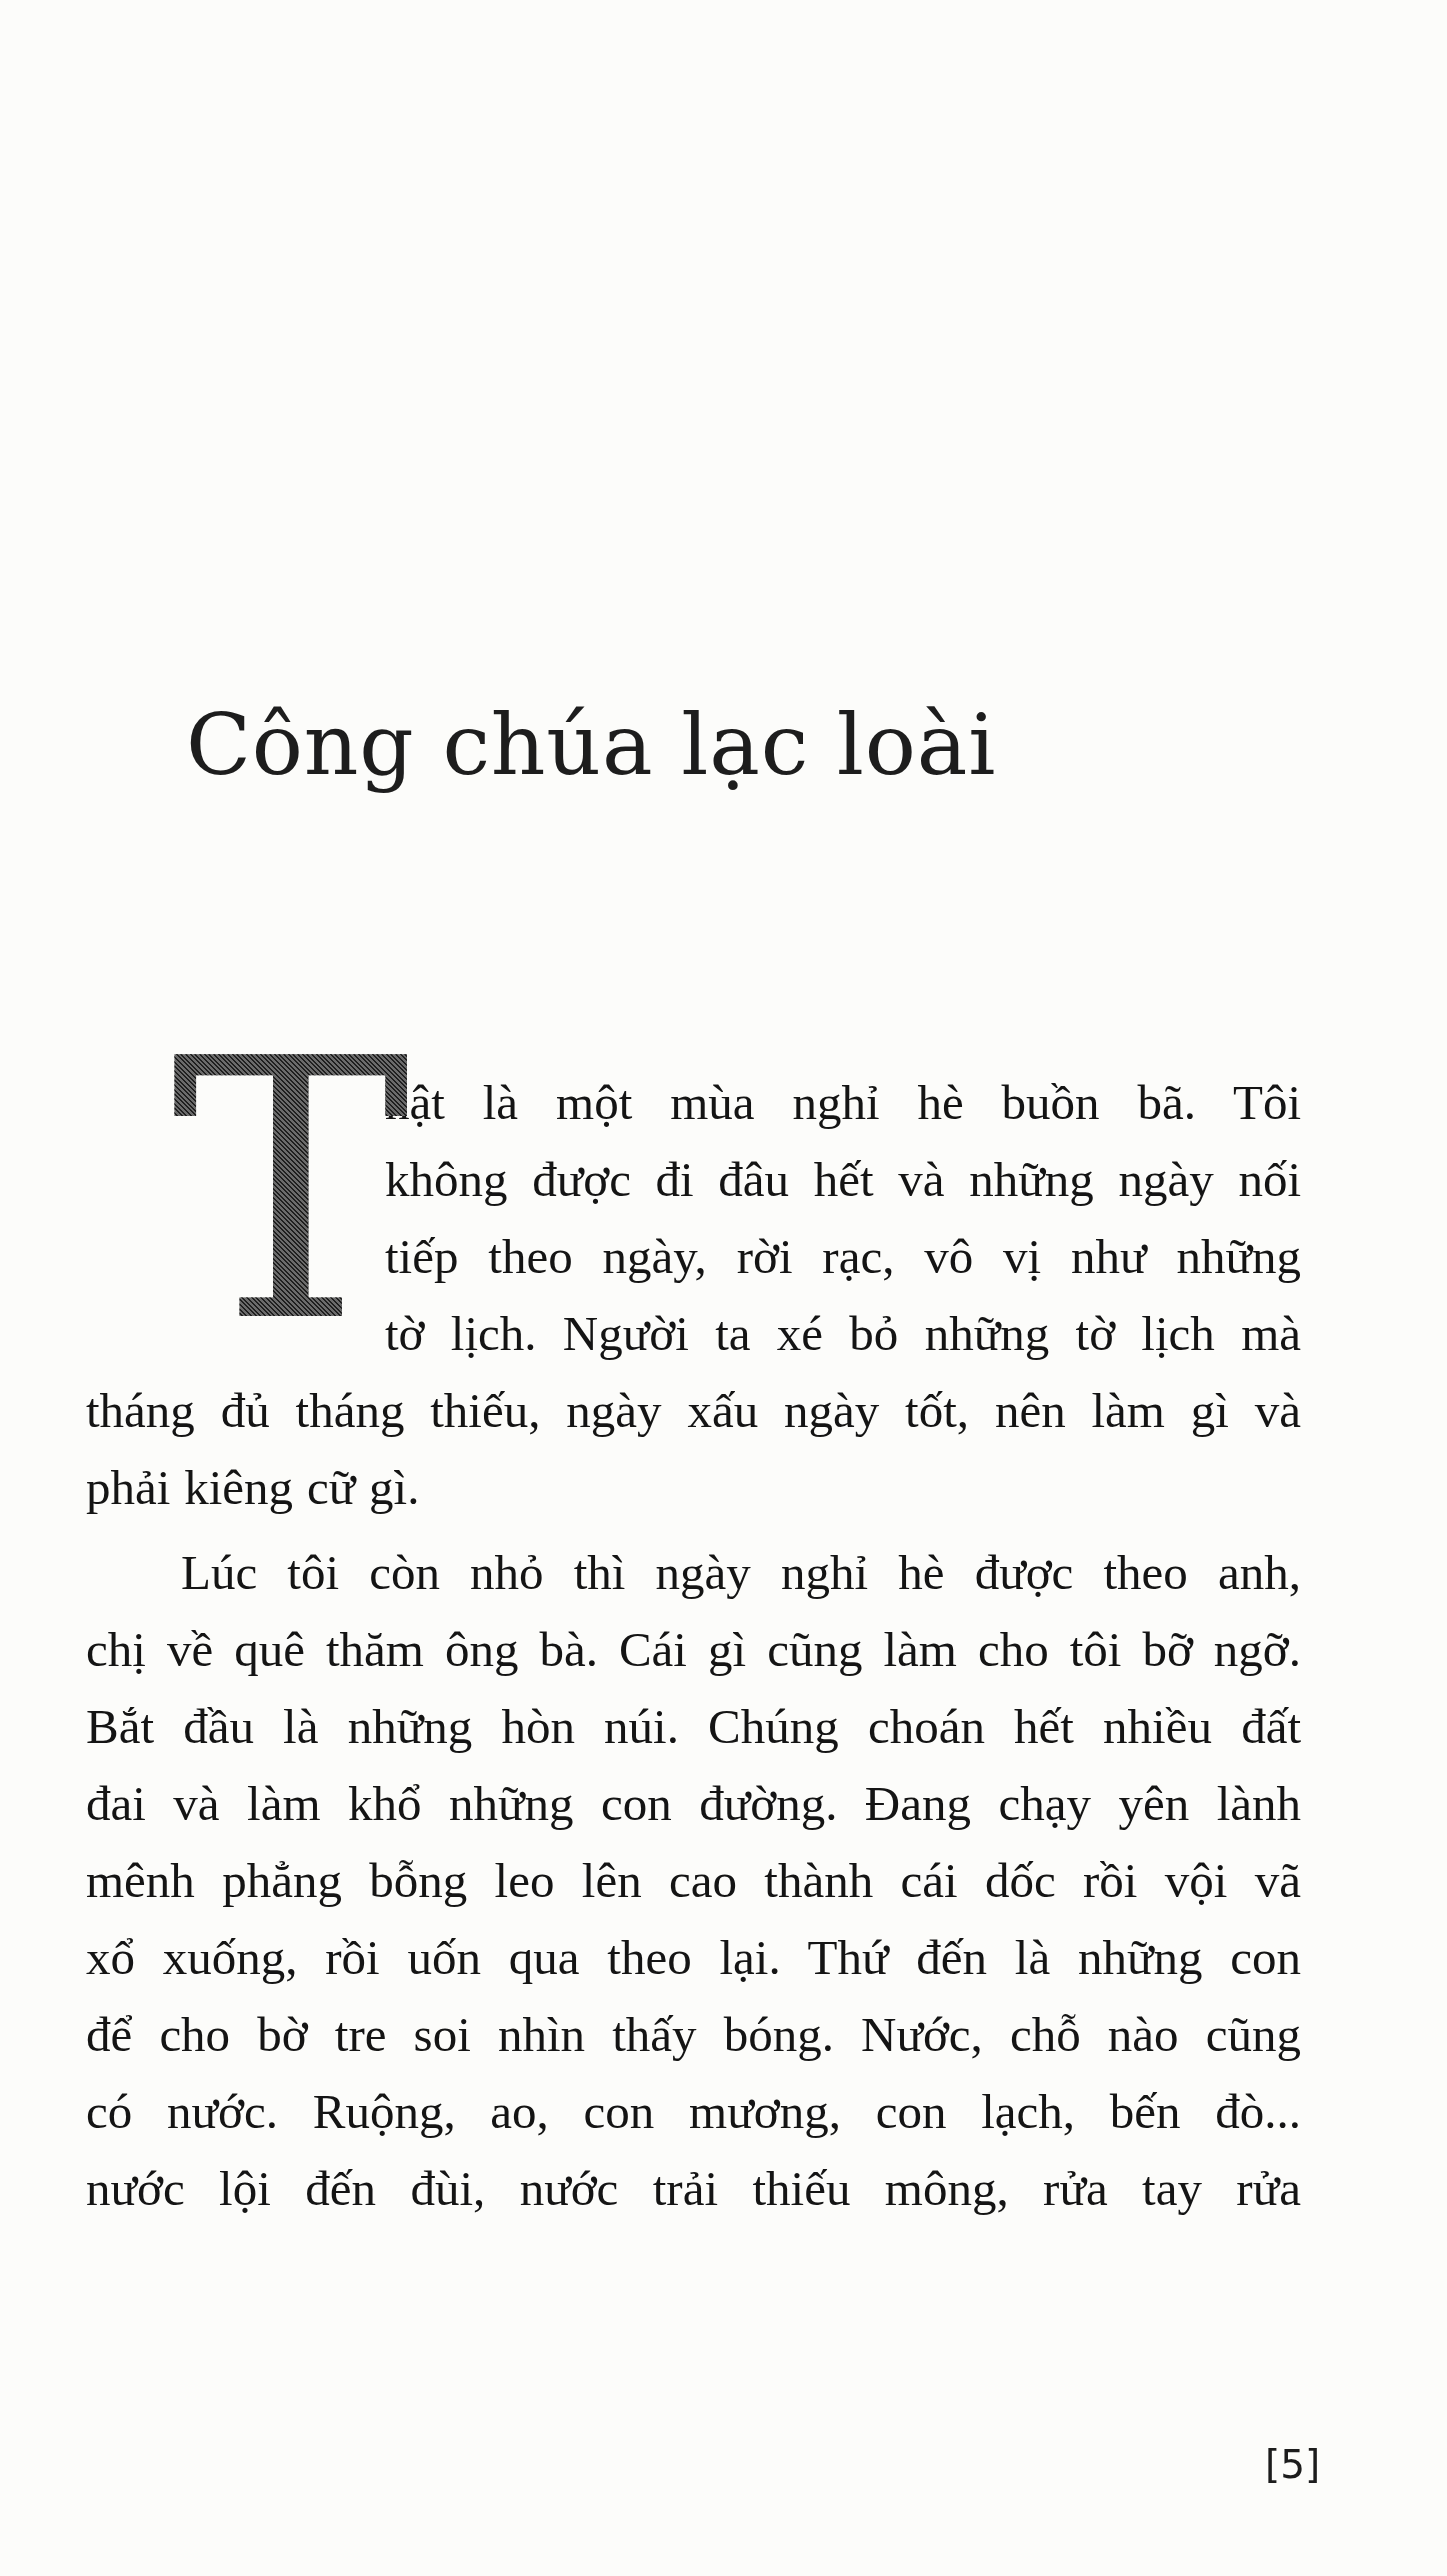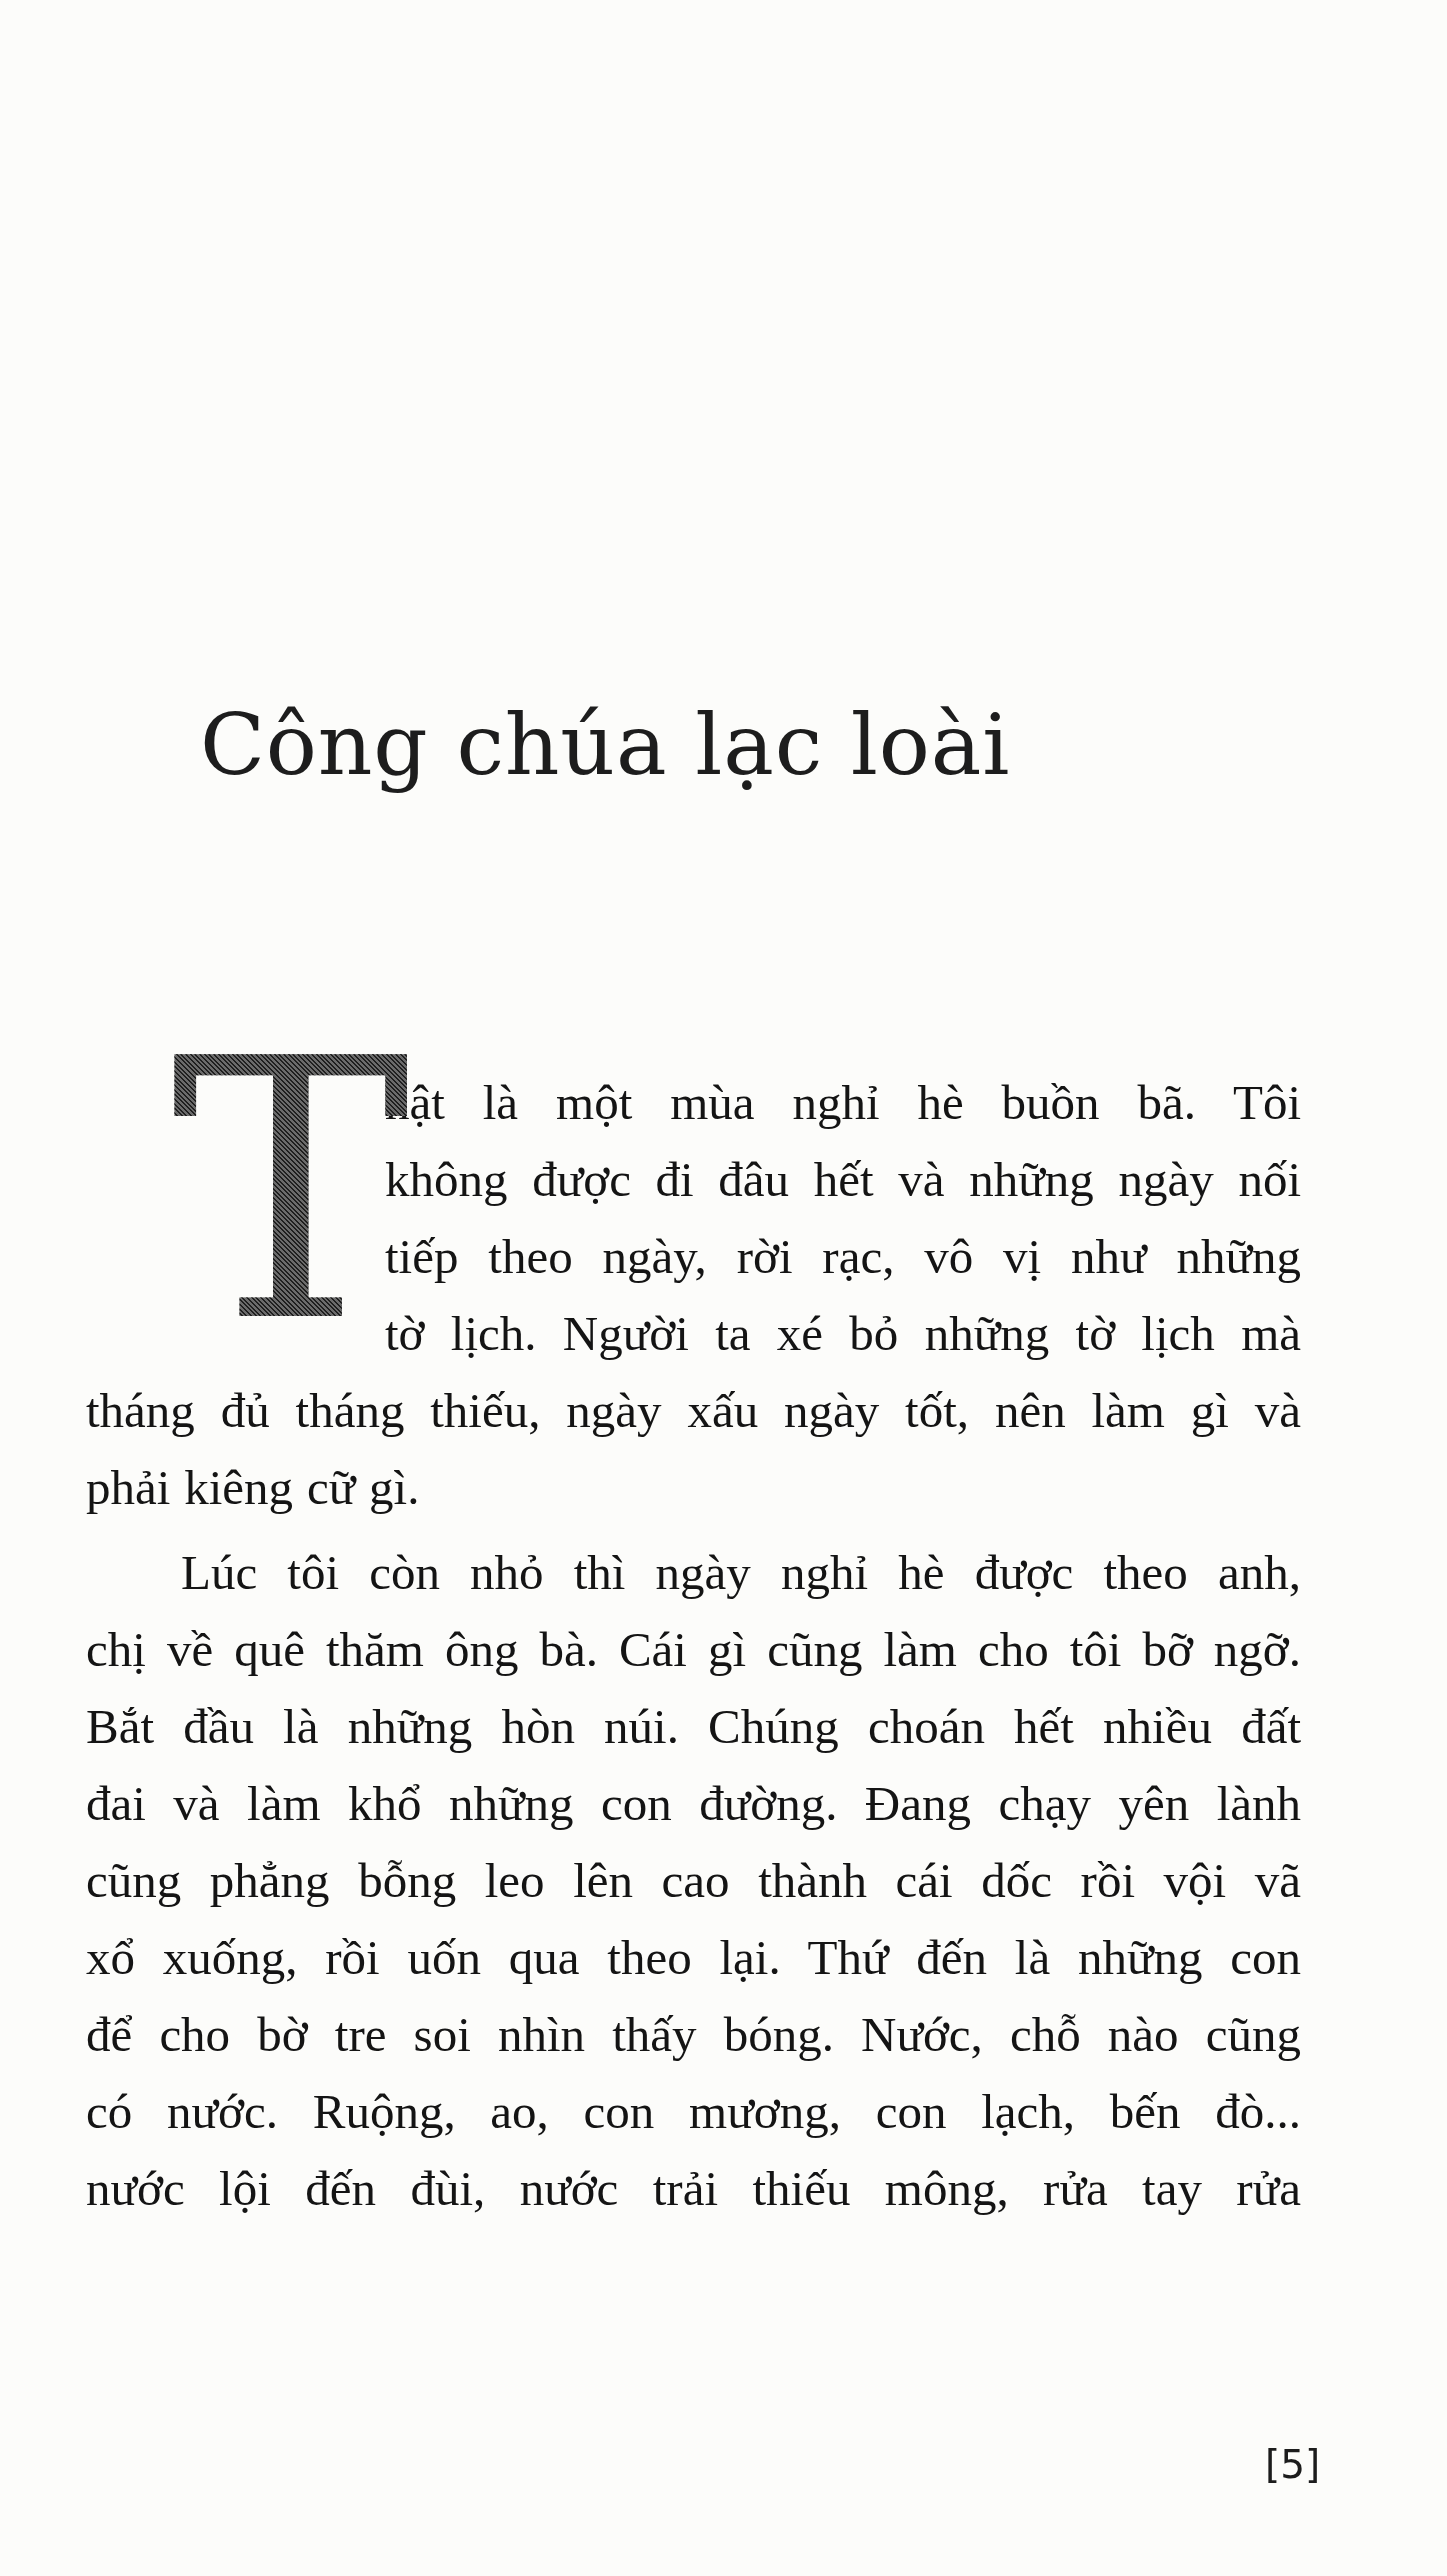--- a/index.html
+++ b/index.html
@@ -5,21 +5,21 @@
   html,body { margin:0; padding:0; background:#e8e8e6; }
   .page {
     position:relative;
     width:1448px; height:2576px;
     background:#fcfcfa;
     overflow:hidden;
     font-family:"Liberation Serif","DejaVu Serif",serif;
   }
   .chapter-title {
     position:absolute;
-    left:200px; top:695px;
+    left:186px; top:695px;
     margin:0;
     font-family:"DejaVu Serif",serif;
     font-weight:normal;
     font-size:85px;
     letter-spacing:0.8px;
     color:#1d1d1d;
     white-space:nowrap;
   }
   .body-text {
     position:absolute;
@@ -88,21 +88,21 @@
       <div class="line">tờ lịch. Người ta xé bỏ những tờ lịch mà</div>
       <div class="line">tháng đủ tháng thiếu, ngày xấu ngày tốt, nên làm gì và</div>
       <div class="line para-end">phải kiêng cữ gì.</div>
     </div>
 
     <div class="para para-2">
       <div class="line indent">Lúc tôi còn nhỏ thì ngày nghỉ hè được theo anh,</div>
       <div class="line">chị về quê thăm ông bà. Cái gì cũng làm cho tôi bỡ ngỡ.</div>
       <div class="line">Bắt đầu là những hòn núi. Chúng choán hết nhiều đất</div>
       <div class="line">đai và làm khổ những con đường. Đang chạy yên lành</div>
-      <div class="line">cũng phẳng bỗng leo lên cao thành cái dốc rồi vội vã</div>
+      <div class="line">mênh phẳng bỗng leo lên cao thành cái dốc rồi vội vã</div>
       <div class="line">xổ xuống, rồi uốn qua theo lại. Thứ đến là những con</div>
       <div class="line">để cho bờ tre soi nhìn thấy bóng. Nước, chỗ nào cũng</div>
       <div class="line">có nước. Ruộng, ao, con mương, con lạch, bến đò...</div>
       <div class="line">nước lội đến đùi, nước trải thiếu mông, rửa tay rửa</div>
     </div>
 
   </div>
 
   <div class="page-number">[5]</div>
 

